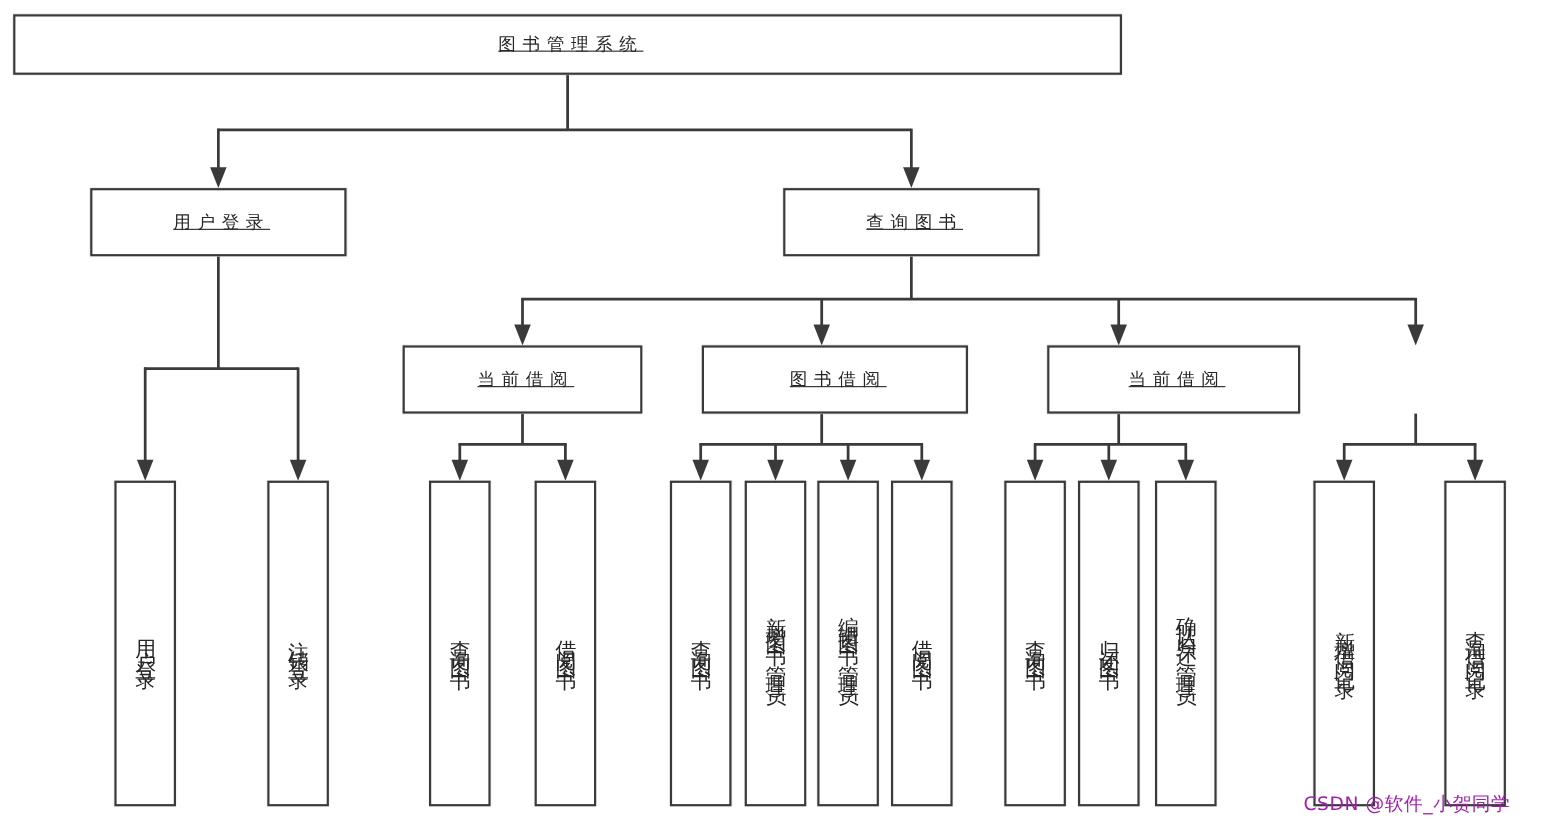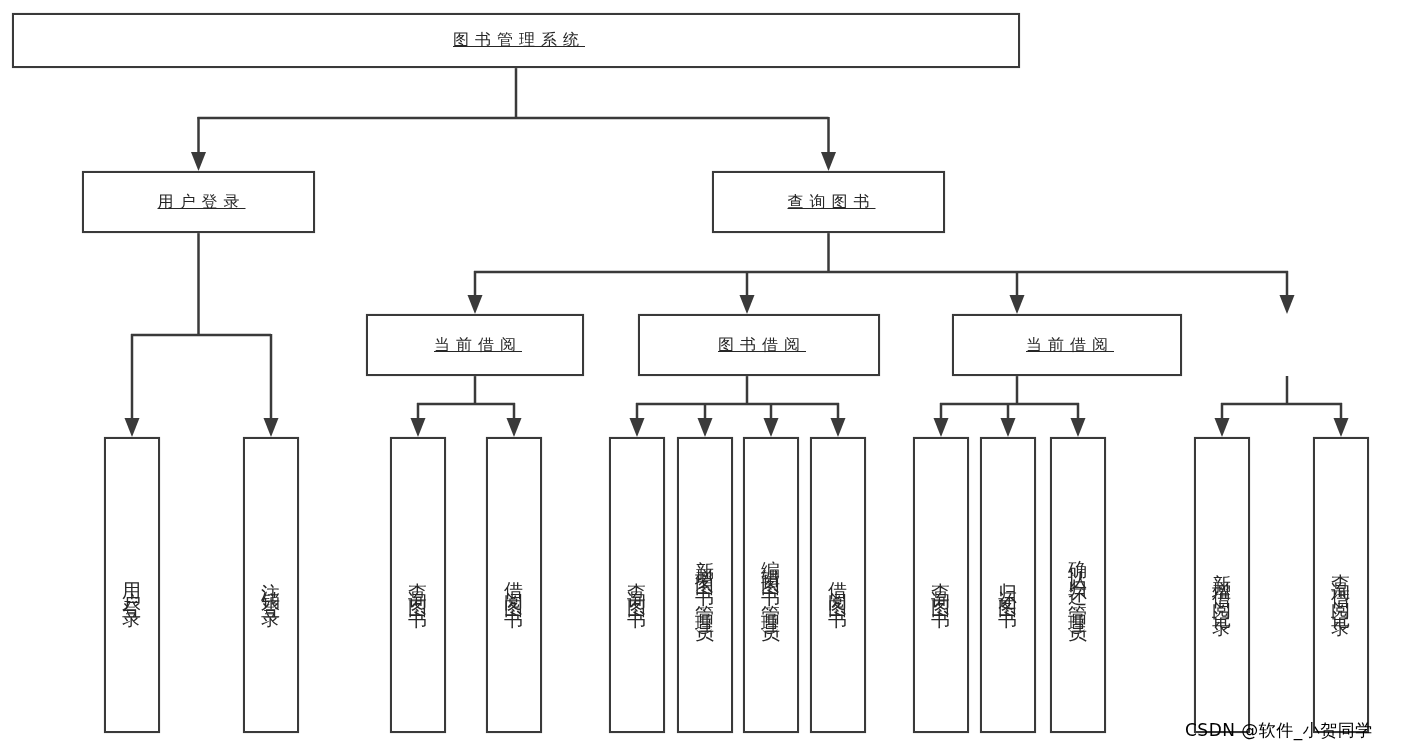--- a/index.html
+++ b/index.html
@@ -32,21 +32,21 @@
     writing-mode:vertical-rl;
     text-orientation:mixed;
     font-size:19px;
     letter-spacing:9px;
     line-height:1.2;
   }
   .watermark{
     position:absolute;
     left:1185px;top:719px;
     font-size:17px;
-    color:#000000;
+    color:#a21caf;
     letter-spacing:0.5px;
     z-index:3;
     white-space:nowrap;
   }
 </style>
 </head>
 <body>
 
 <div class="stage">
 

